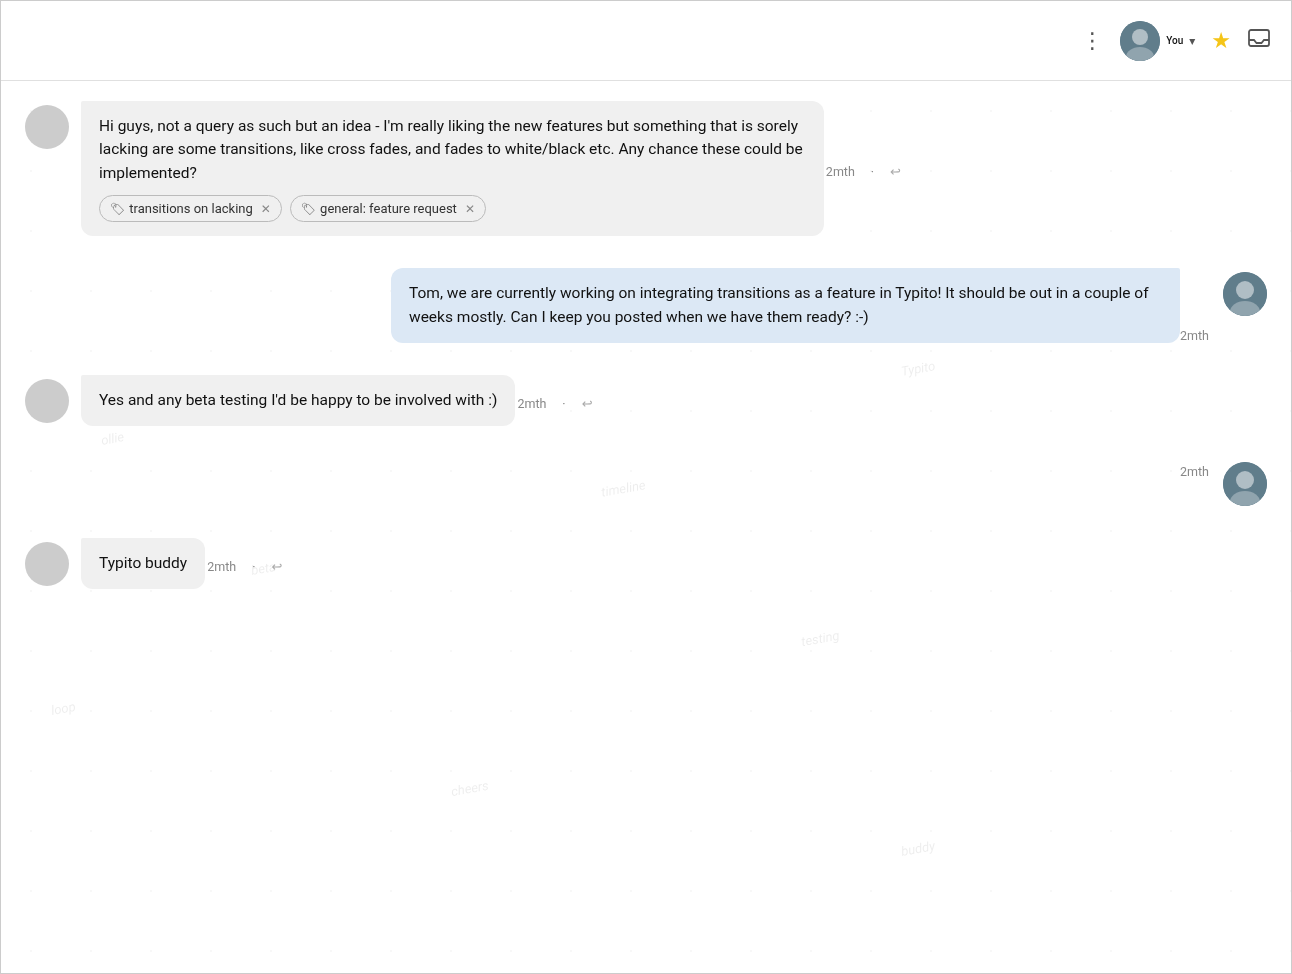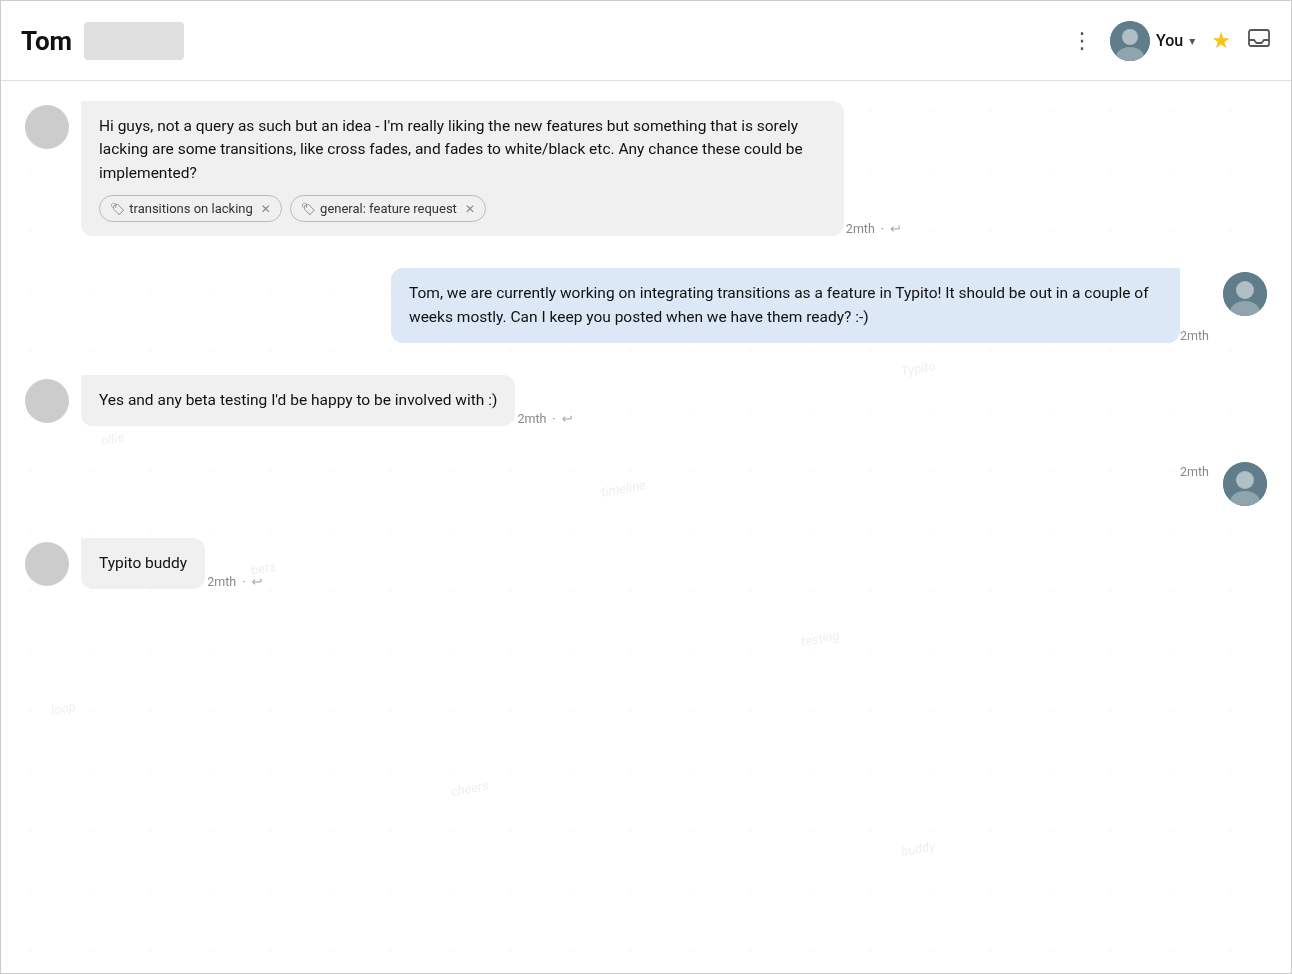--- a/index.html
+++ b/index.html
@@ -62,21 +62,21 @@
       overflow: hidden;
       display: flex;
       align-items: center;
       justify-content: center;
     }
     .avatar svg {
       width: 40px;
       height: 40px;
     }
     .you-label {
-      font-size: 16px;
+      font-size: 10px;
       font-weight: 500;
       color: #111;
     }
     .dropdown-arrow {
       font-size: 12px;
       color: #555;
     }
     .star-icon {
       font-size: 22px;
       color: #f5c518;
@@ -208,22 +208,22 @@
     }
     .tag-close {
       font-size: 12px;
       color: #888;
       margin-left: 4px;
       cursor: pointer;
     }
 
     .meta {
       display: flex;
-      align-items: flex-end;
-      gap: 6px;
+      align-items: center;
+      gap: 16px;
       margin-top: 6px;
       font-size: 12.5px;
       color: #888;
       padding-left: 2px;
     }
     .meta-reply-icon {
       font-size: 13px;
       color: #aaa;
     }
 
@@ -232,24 +232,20 @@
       padding-right: 2px;
       padding-left: 0;
     }
 
     .spacer { height: 24px; }
   </style>
 </head>
 <body>
 
 <div class="header">
-  <div class="header-left">
-    <span class="header-name">Tom</span>
-    <div class="header-status-bar"></div>
-  </div>
   <div class="header-right">
     <span class="three-dots">⋮</span>
     <div class="avatar-container">
       <div class="avatar">
 
         <svg viewBox="0 0 40 40" xmlns="http://www.w3.org/2000/svg">
           <circle cx="20" cy="20" r="20" fill="#607d8b"></circle>
           <ellipse cx="20" cy="16" rx="8" ry="8" fill="#b0bec5"></ellipse>
           <ellipse cx="20" cy="36" rx="14" ry="10" fill="#90a4ae"></ellipse>
         </svg>

